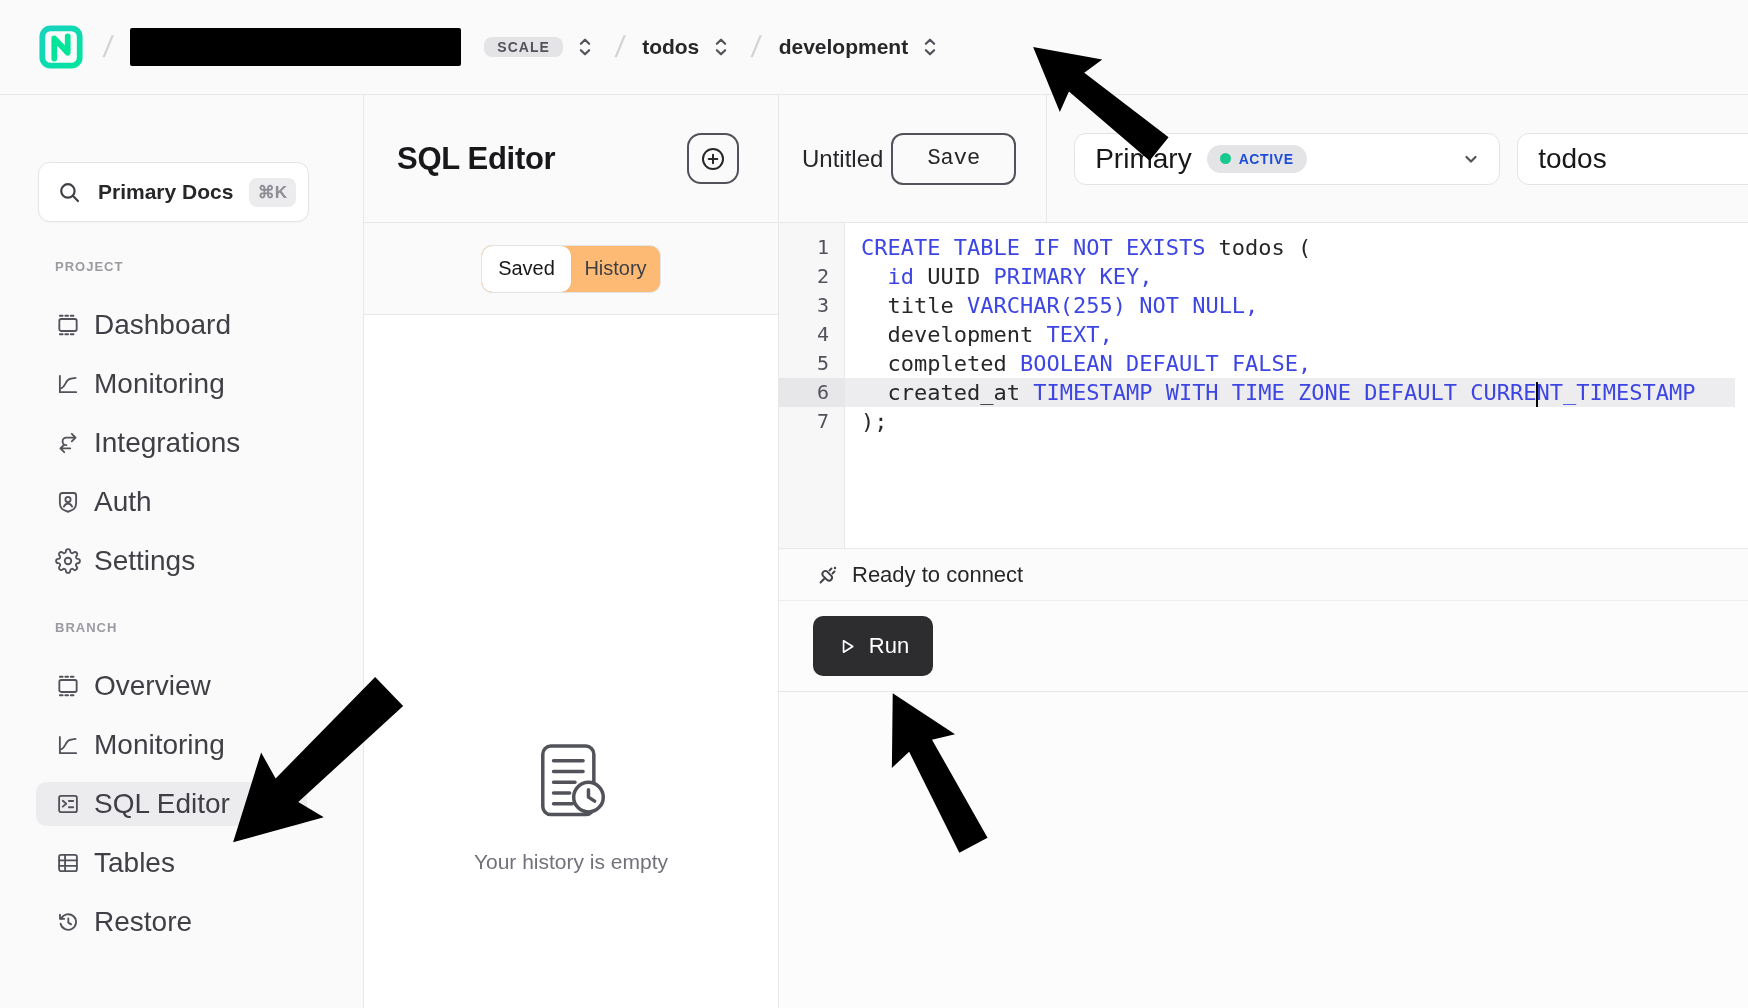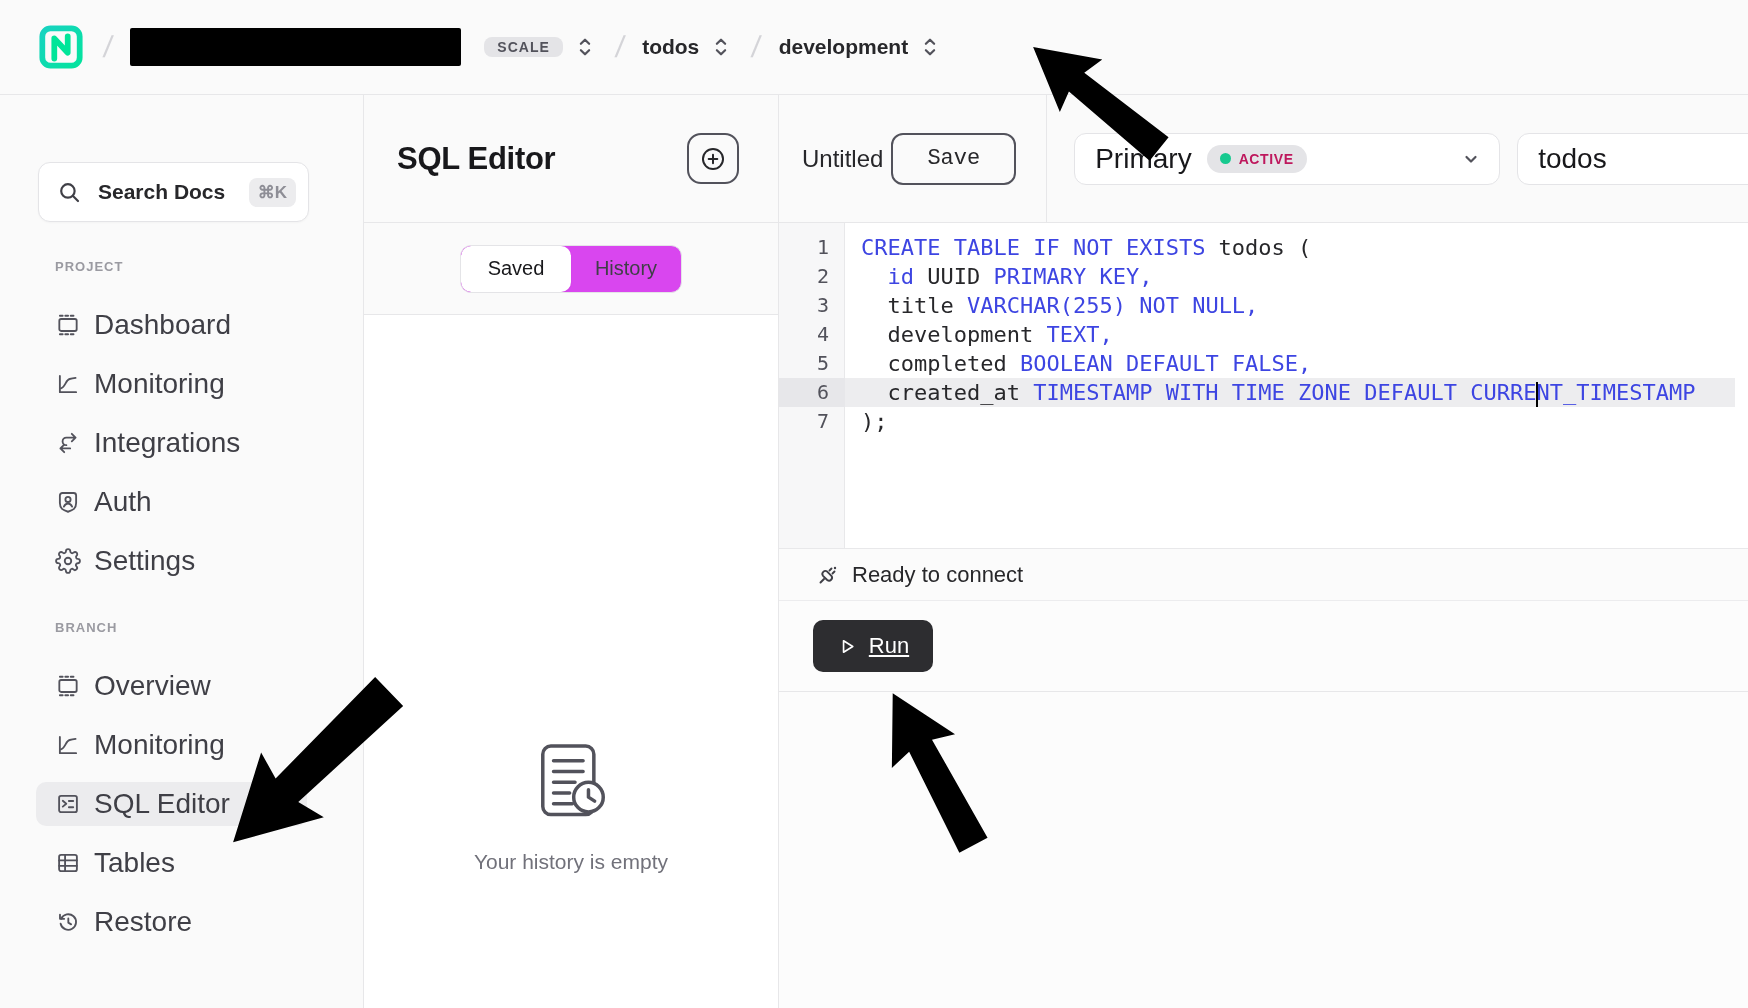--- a/index.html
+++ b/index.html
@@ -70,21 +70,21 @@
     margin-left:auto; width:52px; height:51px; background:#fafafa;
     border:2px solid #52525b; border-radius:14px; display:flex;
     align-items:center; justify-content:center; cursor:pointer; color:#27272a;
   }
   .plus-btn svg { width:28px; height:28px; }
   .tabs-row {
     height:92px; background:#fafafa; border-bottom:1px solid #e7e7e9;
     display:flex; align-items:center; justify-content:center; flex:none;
   }
   .seg {
-    width:222px; height:48px; background:#d946ef; border-radius:11px;
+    width:180px; height:48px; background:#fdba74; border-radius:11px;
     display:flex; padding:0; overflow:hidden; border:1px solid #e4e4e7;
   }
   .seg-item {
     flex:1; display:flex; align-items:center; justify-content:center;
     font-size:20px; font-weight:500; color:#3f3f46; cursor:pointer;
   }
   .seg-item.on { background:#fff; border-radius:10px; color:#18181b; box-shadow:0 1px 2px rgba(0,0,0,.06); }
   .empty-wrap { position:absolute; left:0; right:0; top:643px; text-align:center; }
   .empty-ico { width:86px; height:86px; color:#52525b; }
   .empty-text { margin-top:22px; font-size:21px; font-weight:500; color:#71717a; }
@@ -108,21 +108,21 @@
     display:flex; align-items:center; padding:0 16px 0 20px; cursor:pointer; flex:none;
   }
   .sel-primary { width:426px; margin-left:27px; }
   .sel-db { width:280px; margin-left:17px; }
   .sel-label { font-size:28px; font-weight:500; color:#18181b; }
   .status-pill {
     margin-left:15px; background:#e4e4e7; border-radius:999px; padding:6px 13px;
     display:flex; align-items:center; gap:8px;
   }
   .status-dot { width:11px; height:11px; border-radius:50%; background:#17c98f; }
-  .status-txt { font-size:14px; font-weight:700; color:#be185d; letter-spacing:0.6px; }
+  .status-txt { font-size:14px; font-weight:700; color:#1d4ed8; letter-spacing:0.6px; }
   .chev-down { margin-left:auto; width:24px; height:24px; color:#52525b; flex:none; }
 
   
   .editor { height:325px; position:relative; background:#fff; flex:none; overflow:hidden; }
   .gutter-strip {
     position:absolute; left:0; top:0; bottom:0; width:66px;
     background:#f7f7f8; border-right:1px solid #e8e8ea;
   }
   .code-rows { position:relative; padding-top:10px; }
   .crow { display:flex; height:29px; align-items:center; }
@@ -150,25 +150,24 @@
     display:flex; align-items:center; padding-left:37px; flex:none;
   }
   .ready-row .rico { width:24px; height:24px; color:#3f3f46; flex:none; }
   .ready-row .rtxt { margin-left:12px; font-size:22px; font-weight:500; color:#27272a; }
   .run-row {
     height:92px; background:#fcfcfc; border-top:1px solid #ececee;
     border-bottom:1px solid #e7e7e9; display:flex; align-items:center;
     padding-left:34px; flex:none;
   }
   .run-btn {
-    width:120px; height:52px; background:#2d2d30; border:none; border-radius:10px;
+    width:120px; height:60px; background:#2d2d30; border:none; border-radius:10px;
     color:#fff; font-size:22px; font-weight:500; display:flex; align-items:center;
     justify-content:center; gap:11px; cursor:pointer;
     font-family:"Liberation Sans", sans-serif;
-    text-decoration:underline;
   }
   .run-btn svg { width:21px; height:21px; }
   .results { flex:1; background:#fcfcfc; }
 
   
   .ann { position:absolute; z-index:50; pointer-events:none; }
   .ann svg { display:block; }
   .arrow1 { left:992px; top:46px;  width:80px;  height:165px; transform:rotate(-51deg);  transform-origin:50% 0; }
   .arrow2 { left:175px; top:852px; width:96px;  height:245px; transform:rotate(-134deg); transform-origin:50% 0; }
   .arrow3 { left:850px; top:692px; width:84px;  height:175px; transform:rotate(-28deg);  transform-origin:50% 0; }
@@ -215,21 +214,21 @@
 </header>
 
 <div class="app">
 
   <nav class="sidebar">
     <div class="searchbox">
       <svg class="sicon" viewBox="0 0 24 24" fill="none" stroke="currentColor" stroke-width="2" stroke-linecap="round">
         <circle cx="11" cy="11" r="6.2"></circle>
           <path d="M15.7 15.7 20.3 20.3"></path>
       </svg>
-      <span class="slabel">Search Docs</span>
+      <span class="slabel">Primary Docs</span>
       <span class="kbd">⌘K</span>
     </div>
     <div id="side-sections">
         <div class="side-section-label">PROJECT</div>
         <div class="side-items">
           <div class="side-item">
             <svg viewBox="0 0 24 24" fill="none" stroke="currentColor" stroke-width="1.7" stroke-linecap="round" stroke-linejoin="round" class="iico">
               <rect x="4" y="6.5" width="16" height="11" rx="1.6"></rect>
               <path d="M4.5 3.5h15" stroke-dasharray="2.6 2.4"></path>
               <path d="M4.5 20.5h15" stroke-dasharray="2.6 2.4"></path>

